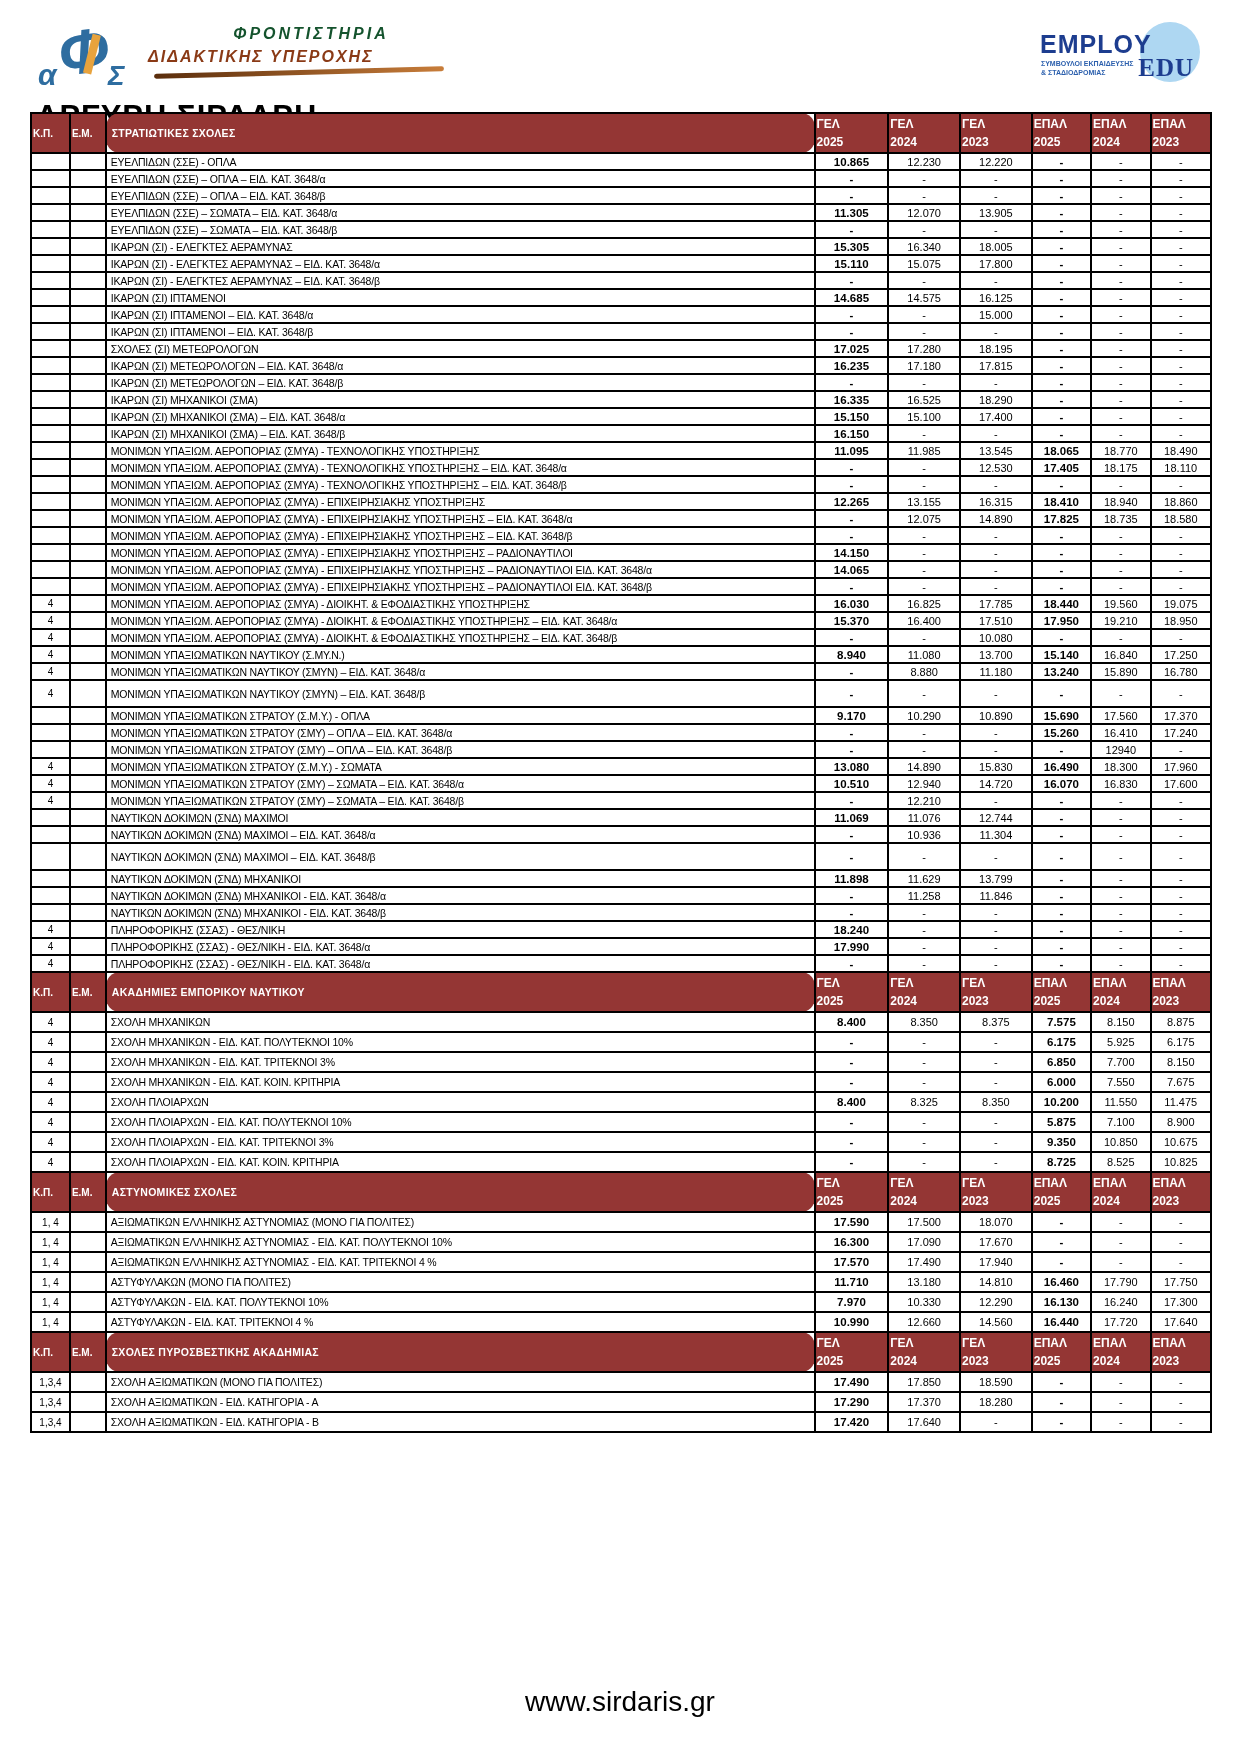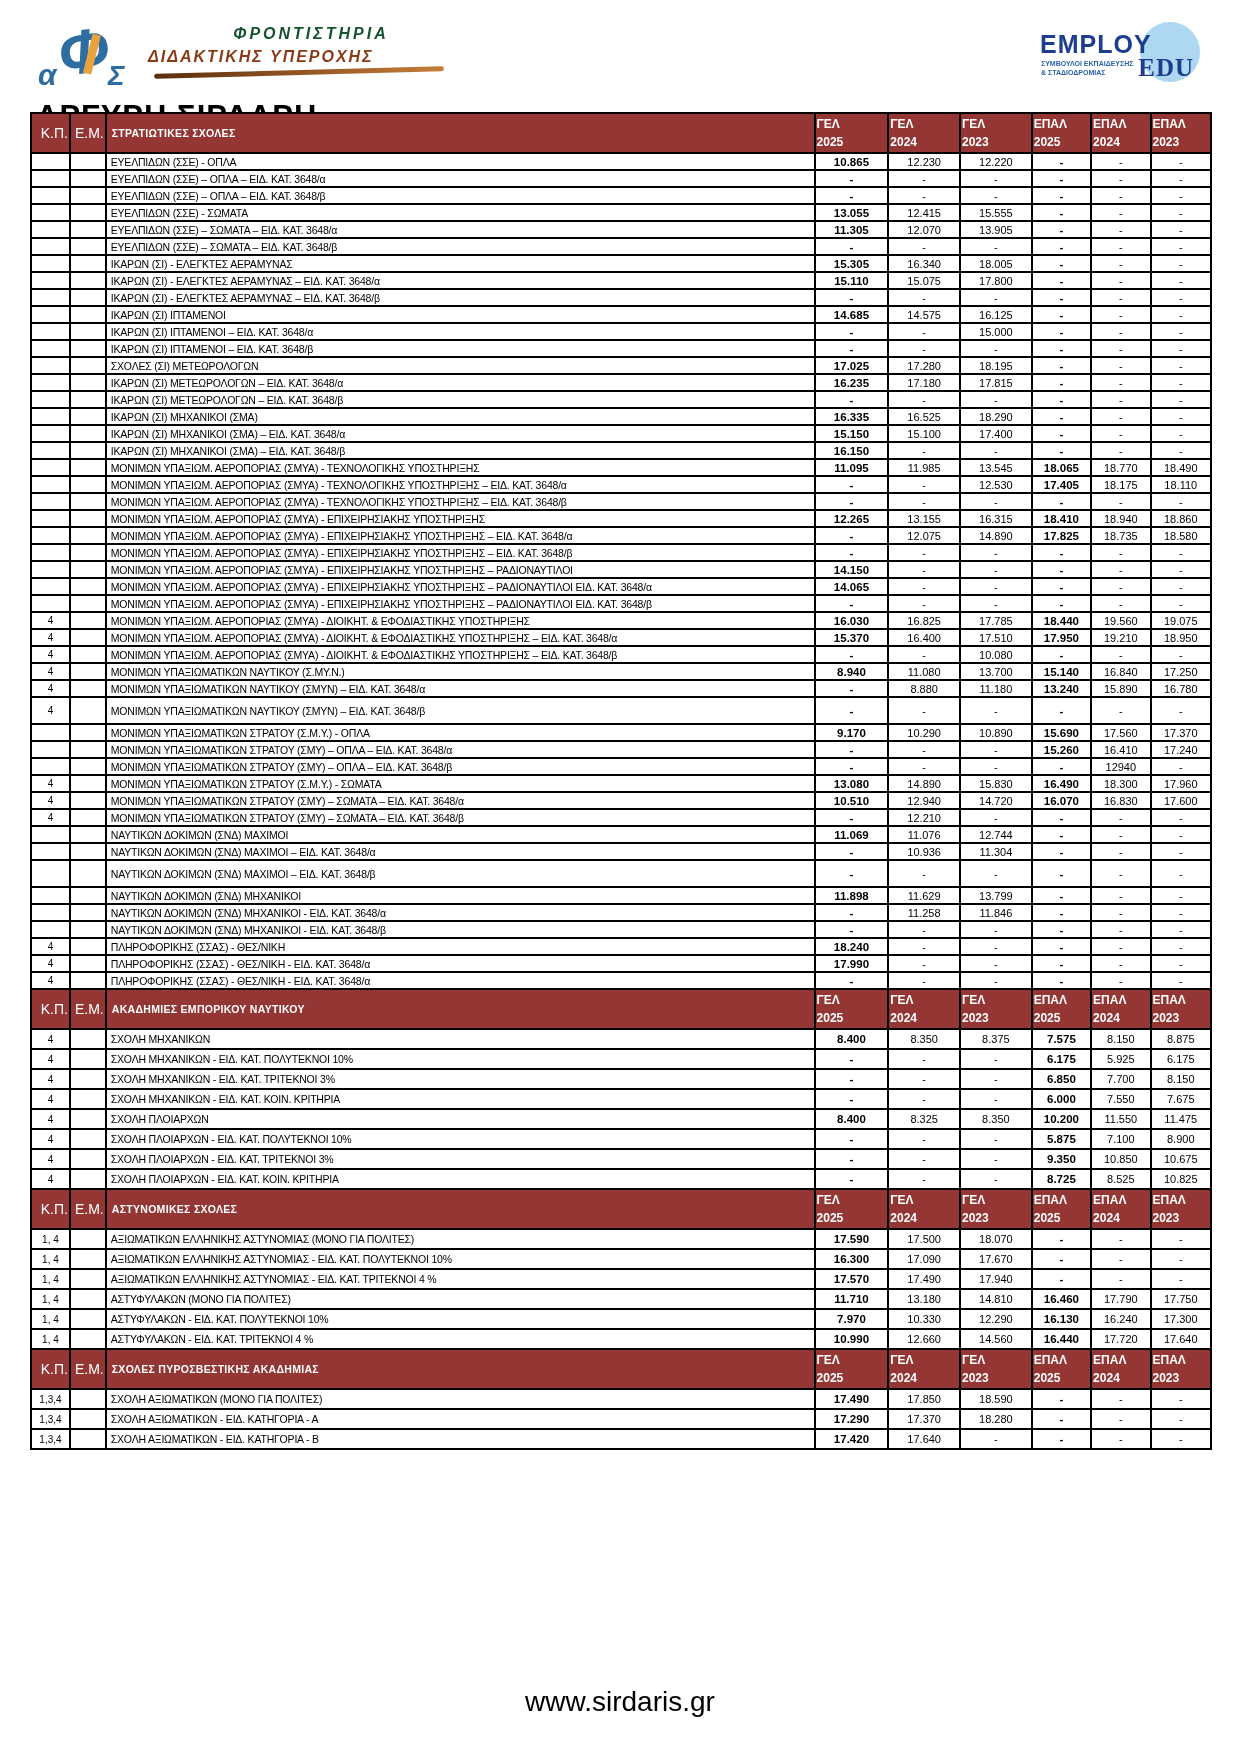--- a/index.html
+++ b/index.html
@@ -29,22 +29,22 @@
   .employ-edu{position:absolute;right:6px;top:32px;font-size:25px;font-weight:bold;color:#1d3d8f;letter-spacing:1px;font-family:Liberation Serif, serif;}
   .employ-sub{position:absolute;left:11px;top:37px;font-size:7px;font-weight:bold;color:#2b5fad;line-height:1.3;}
   
   table#scores-table{
     position:absolute;left:30px;top:112px;width:1182px;
     border-collapse:collapse;table-layout:fixed;
   }
   #scores-table td{border:2px solid #000;overflow:hidden;}
   tr.sec-head{height:38px;}
   tr.sec-head td{background:#943634;color:#fff;}
-  tr.sec-head td.kp,tr.sec-head td.em{font-size:14px;font-weight:normal;text-align:right;}
-  tr.sec-head td.name{font-size:10.5px;font-weight:bold;text-align:left;padding-left:5px;letter-spacing:.3px;}
+  tr.sec-head td.kp,tr.sec-head td.em{font-size:10px;font-weight:bold;text-align:left;}
+  tr.sec-head td.name{font-size:10.5px;font-weight:bold;text-align:left;padding-left:5px;letter-spacing:.3px;border-radius:14px;}
   tr.sec-head td.yc{font-size:12px;font-weight:bold;text-align:left;line-height:1.5;}
   tr.sec-head td.yc span{display:block;}
   tr.s0{height:17px;}
   tr.s1,tr.s2,tr.s3{height:20px;}
   tr.tall{height:27px;}
   td.kp{font-size:10px;text-align:center;}
   td.name{font-size:10.5px;text-align:left;padding:0 4px;letter-spacing:-0.2px;white-space:nowrap;}
   td.v{font-size:11px;text-align:center;white-space:nowrap;}
   td.c0,td.c3{font-weight:bold;font-size:11.5px;}
   tr.group-start td{border-top:3px solid #000;}
@@ -146,31 +146,20 @@
     <td class="kp"></td>
     <td class="em"></td>
     <td class="name">ΕΥΕΛΠΙΔΩΝ (ΣΣΕ) – ΟΠΛΑ – ΕΙΔ. ΚΑΤ. 3648/β</td>
     <td class="v c0">-</td>
     <td class="v c1">-</td>
     <td class="v c2">-</td>
     <td class="v c3">-</td>
     <td class="v c4">-</td>
     <td class="v c5">-</td>
   </tr>
-      <tr class="s0 group-start">
-    <td class="kp"></td>
-    <td class="em"></td>
-    <td class="name">ΕΥΕΛΠΙΔΩΝ (ΣΣΕ) - ΣΩΜΑΤΑ</td>
-    <td class="v c0">13.055</td>
-    <td class="v c1">12.415</td>
-    <td class="v c2">15.555</td>
-    <td class="v c3">-</td>
-    <td class="v c4">-</td>
-    <td class="v c5">-</td>
-  </tr>
       <tr class="s0">
     <td class="kp"></td>
     <td class="em"></td>
     <td class="name">ΕΥΕΛΠΙΔΩΝ (ΣΣΕ) – ΣΩΜΑΤΑ – ΕΙΔ. ΚΑΤ. 3648/α</td>
     <td class="v c0">11.305</td>
     <td class="v c1">12.070</td>
     <td class="v c2">13.905</td>
     <td class="v c3">-</td>
     <td class="v c4">-</td>
     <td class="v c5">-</td>

